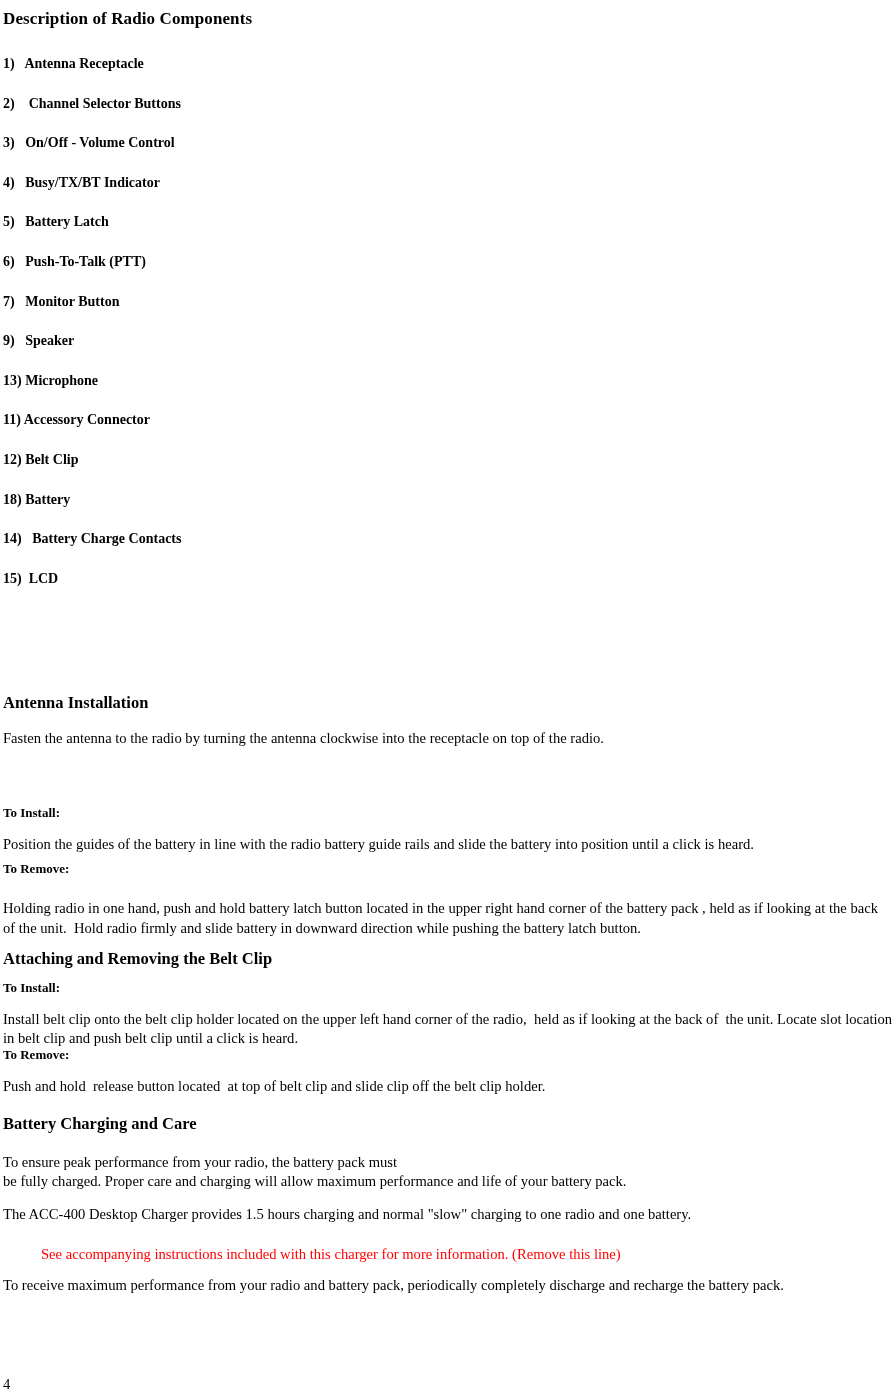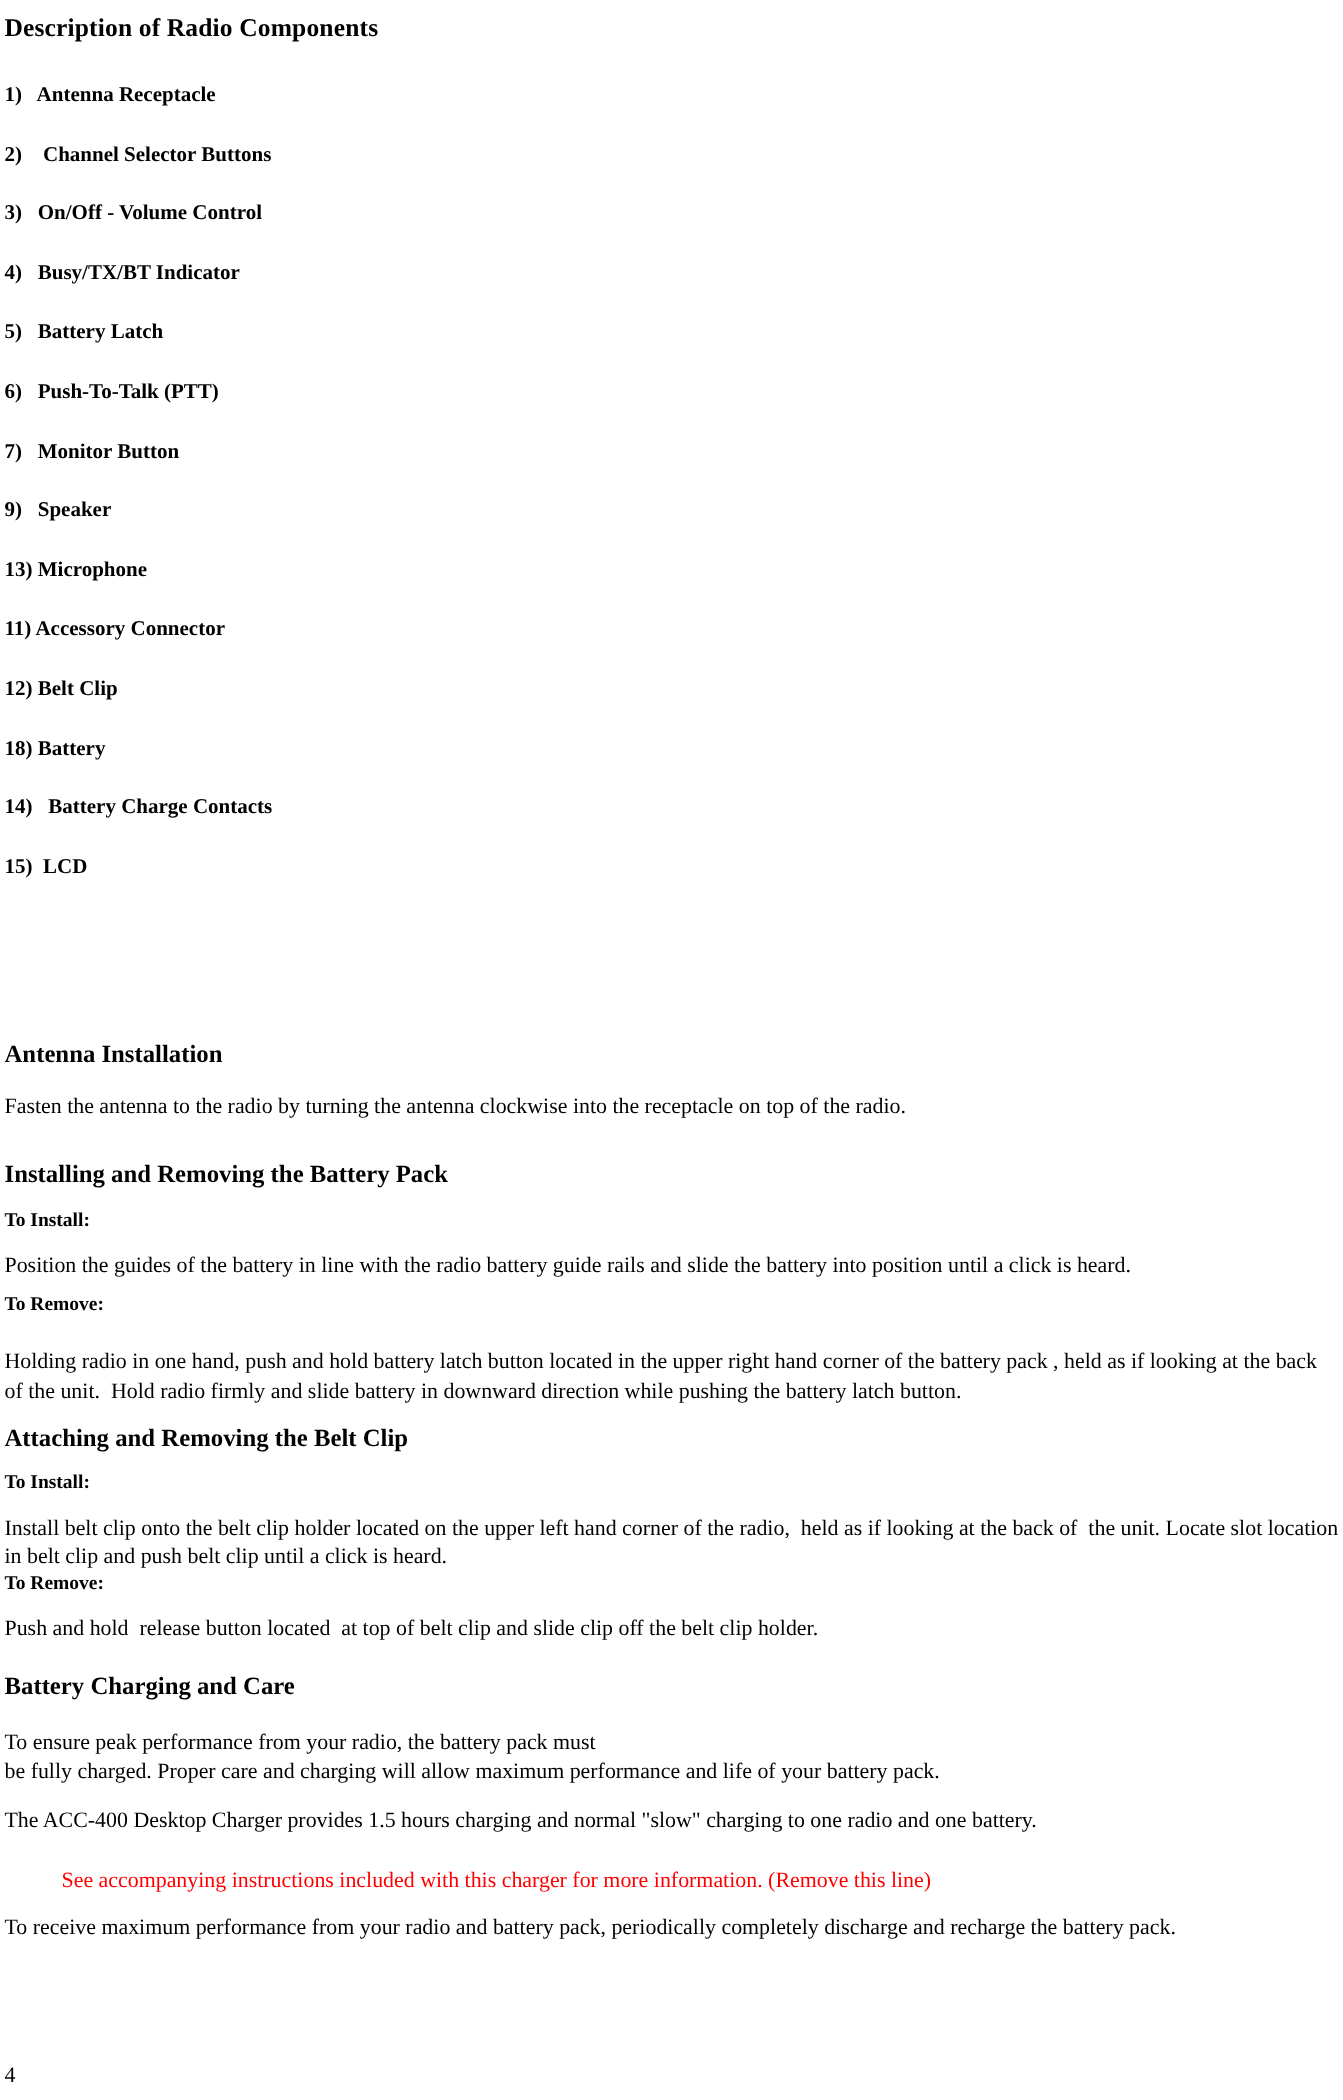--- a/index.html
+++ b/index.html
@@ -116,21 +116,20 @@
     <div class="component-item"><span class="component-num">11)</span><span class="component-indent"> </span><span class="component-label">Accessory Connector</span></div>
     <div class="component-item"><span class="component-num">12)</span><span class="component-indent"> </span><span class="component-label">Belt Clip</span></div>
     <div class="component-item"><span class="component-num">18)</span><span class="component-indent"> </span><span class="component-label">Battery</span></div>
     <div class="component-item"><span class="component-num">14)</span><span class="component-indent">   </span><span class="component-label">Battery Charge Contacts</span></div>
     <div class="component-item"><span class="component-num">15)</span><span class="component-indent">  </span><span class="component-label">LCD</span></div>
   </div>
 
   <h2 class="section-heading" style="top:679px;">Antenna Installation</h2>
   <p class="body-text" style="top:714px;">Fasten the antenna to the radio by turning the antenna clockwise into the receptacle on top of the radio.</p>
 
-  <h2 class="section-heading" style="top:759px;">Installing and Removing the Battery Pack</h2>
 
   <div class="sub-label" style="top:805px;">To Install:</div>
   <p class="body-text" style="top:820px;">Position the guides of the battery in line with the radio battery guide rails and slide the battery into position until a click is heard.</p>
 
   <div class="sub-label" style="top:861px;">To Remove:</div>
   <p class="body-text" style="top:876px;margin-top:23px;">Holding radio in one hand, push and hold battery latch button located in the upper right hand corner of the battery pack , held as if looking at the back of the unit.  Hold radio firmly and slide battery in downward direction while pushing the battery latch button.</p>
 
   <h2 class="section-heading" style="top:935px;">Attaching and Removing the Belt Clip</h2>
 
   <div class="sub-label" style="top:980px;">To Install:</div>

